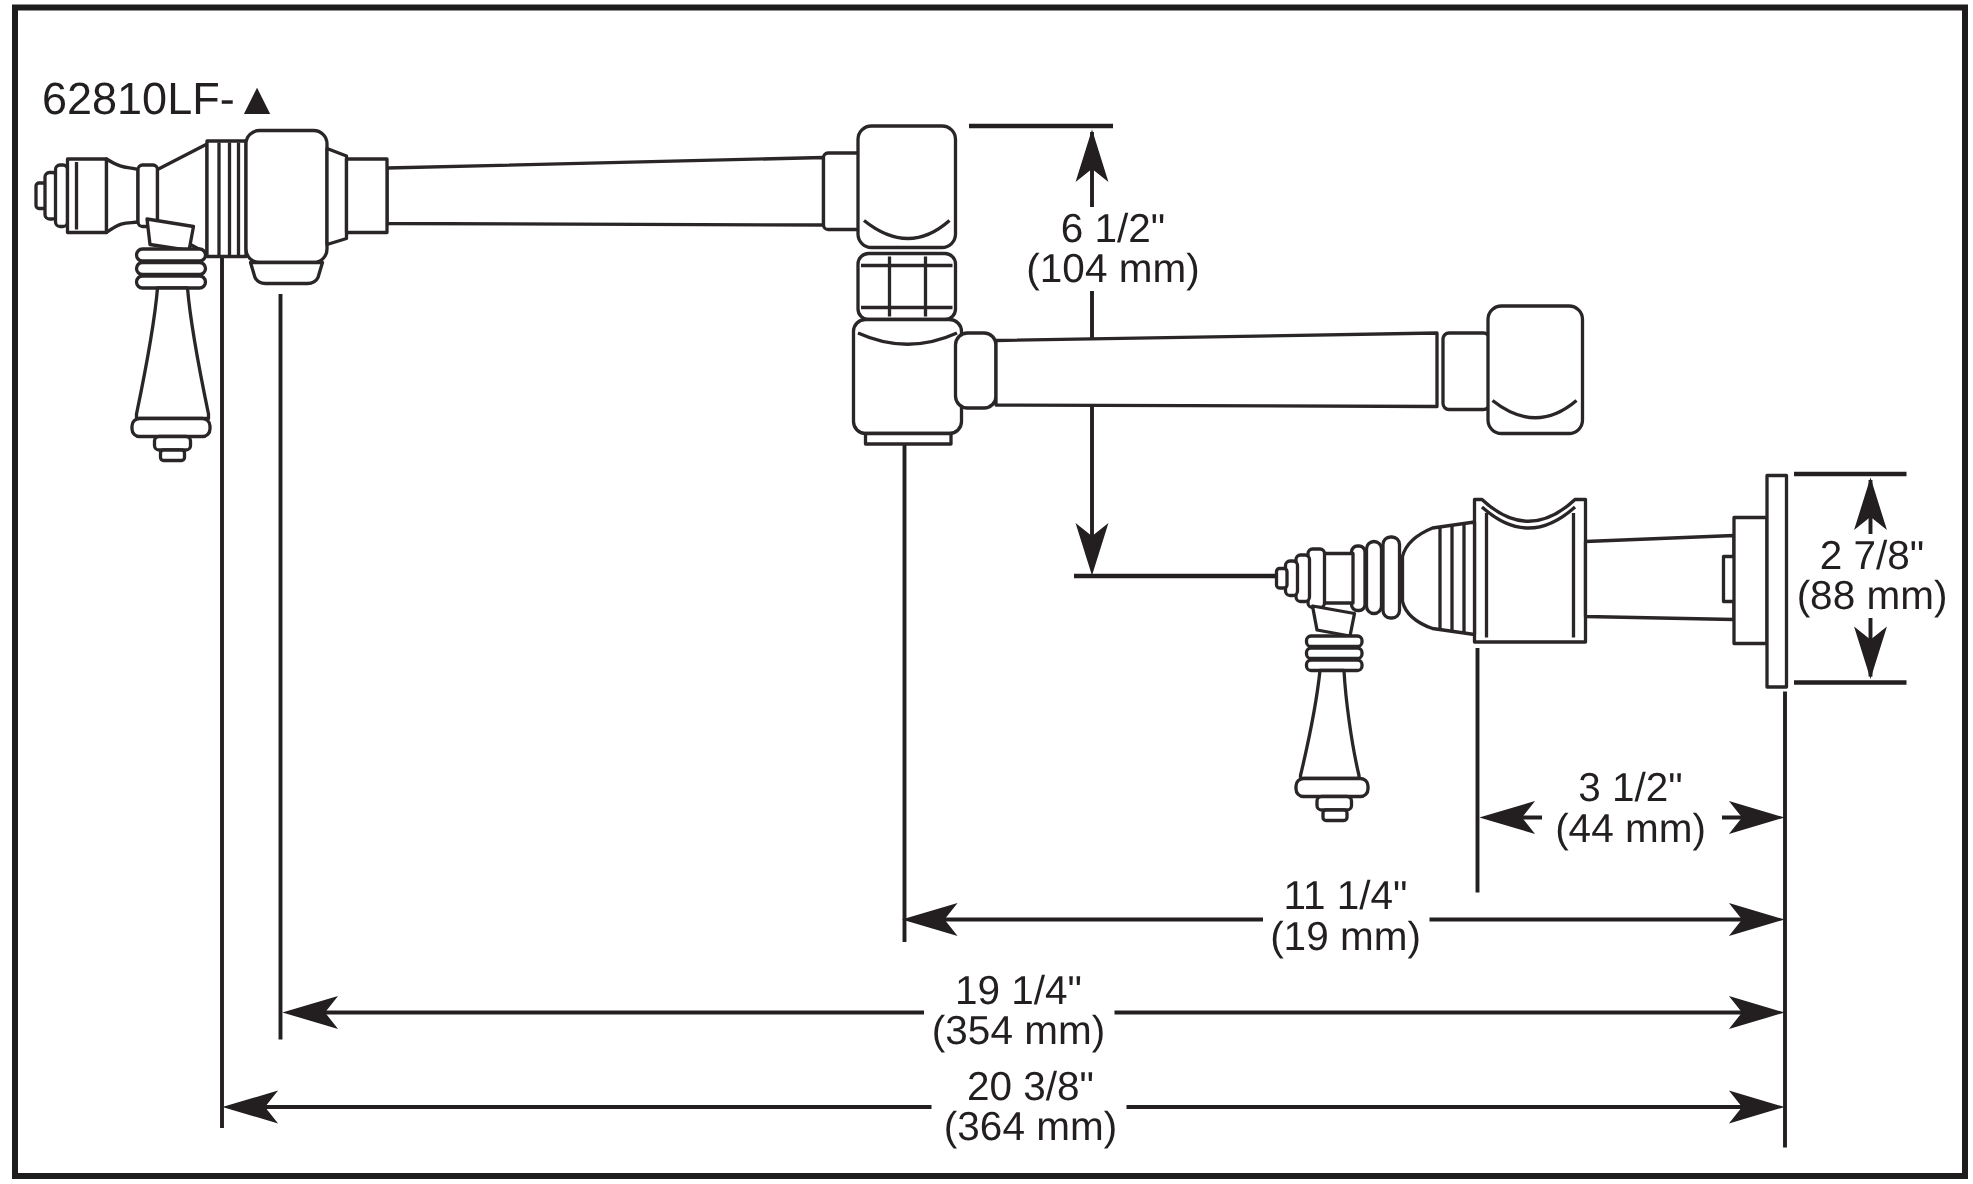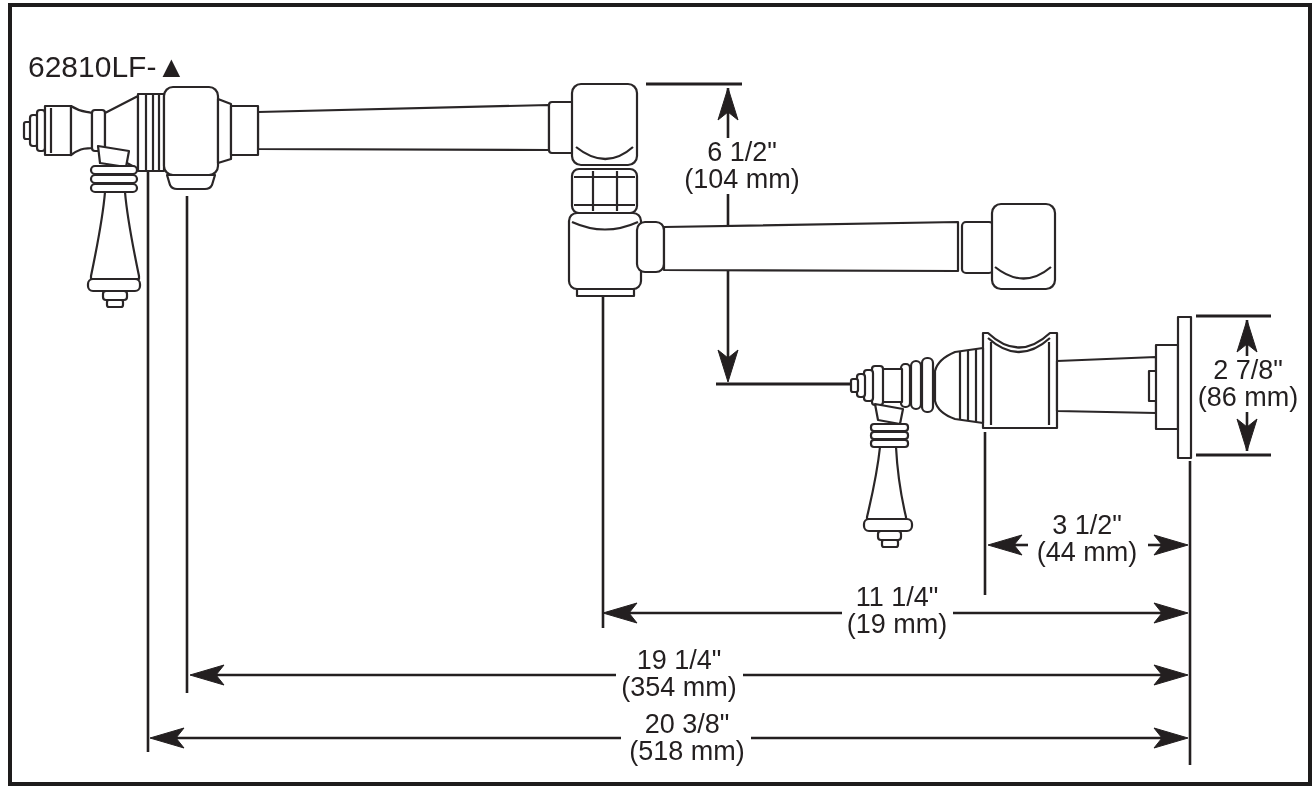--- a/index.html
+++ b/index.html
@@ -164,35 +164,35 @@
     </g>
   </svg>
 
   <div class="dim" style="left:742px;top:166px">
     <div>6 1/2"</div>
     <div>(104 mm)</div>
   </div>
 
   <div class="dim" style="left:1248px;top:384px">
     <div>2 7/8"</div>
-    <div>(86 mm)</div>
+    <div>(88 mm)</div>
   </div>
 
   <div class="dim" style="left:1087px;top:539px">
     <div>3 1/2"</div>
     <div>(44 mm)</div>
   </div>
 
   <div class="dim" style="left:897px;top:611px">
     <div>11 1/4"</div>
     <div>(19 mm)</div>
   </div>
 
   <div class="dim" style="left:679px;top:674px">
     <div>19 1/4"</div>
     <div>(354 mm)</div>
   </div>
 
   <div class="dim" style="left:687px;top:738px">
     <div>20 3/8"</div>
-    <div>(518 mm)</div>
+    <div>(364 mm)</div>
   </div>
 </div>
 
 </body></html>

